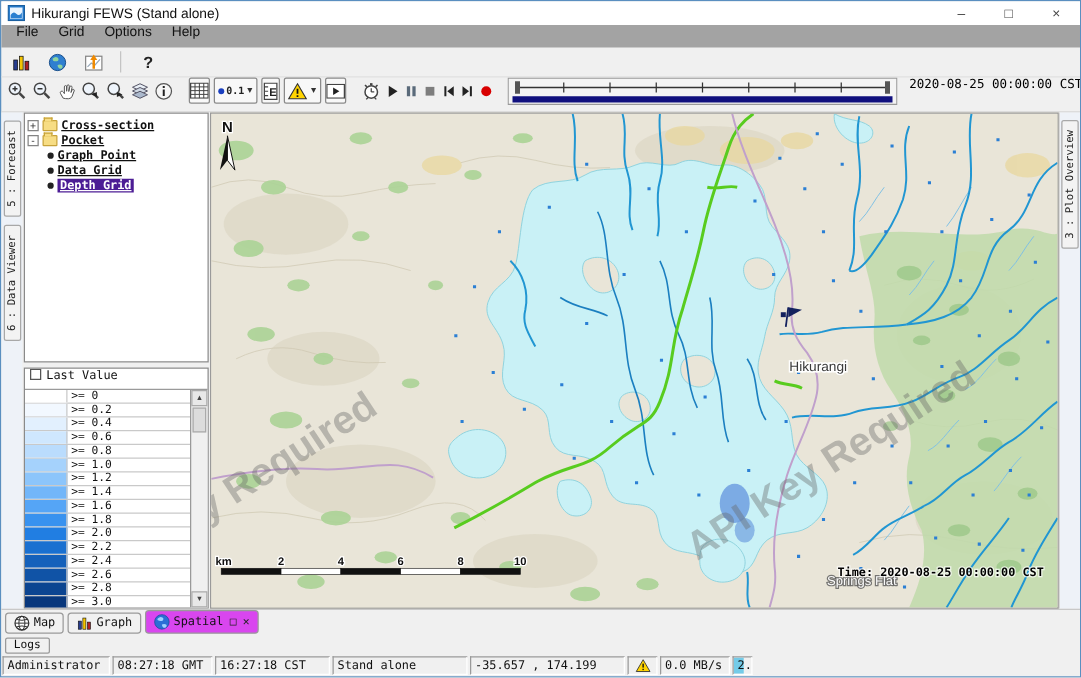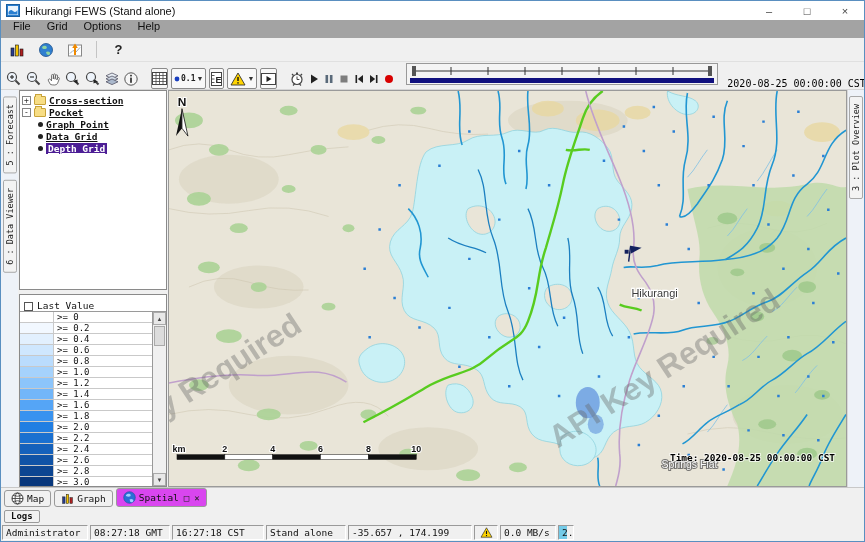--- a/index.html
+++ b/index.html
@@ -14,21 +14,21 @@
   .win-controls { margin-left:auto; display:flex; height:100%; }
   .win-btn { width:38px; display:flex; align-items:center; justify-content:center; font-size:11px; color:#444; }
   .app-icon { width:14px; height:13px; }
 
   
   .menubar { height:18px; background:#a3a3a3; display:flex; padding-left:4px; flex:0 0 auto; }
   .menu-item { font-size:11px; color:#111; padding:0 8px; }
 
   
   .toolbar1 { height:23px; display:flex; align-items:center; padding-left:5px; gap:8px; flex:0 0 auto; }
-  .toolbar2 { height:29px; display:flex; align-items:flex-end; padding:0 4px; gap:3px; border-top:1px solid #e0e0e0; border-bottom:1px solid #d5d5d5; flex:0 0 auto; }
+  .toolbar2 { height:29px; display:flex; align-items:flex-start; padding:0 4px; gap:3px; border-top:1px solid #e0e0e0; border-bottom:1px solid #d5d5d5; flex:0 0 auto; }
   .tbtn { width:21px; height:21px; display:flex; align-items:center; justify-content:center; }
   .tbtn.bordered { border:1px solid #8a8a8a; background:#f8f8f8; border-radius:2px; }
   .tbtn.wide { width:auto; padding:0 2px; gap:1px; }
   .tsep { width:1px; height:17px; background:#c4c4c4; margin:0 3px; }
   .ddarrow { font-size:7px; color:#333; }
   .dot-lbl { font-size:8px; font-weight:bold; color:#222; font-family:"DejaVu Sans Mono", monospace; }
   .help-q { font-size:13px; font-weight:bold; color:#222; }
   .timeline-box { margin-left:8px; }
   .timeline-date { font-family:"DejaVu Sans Mono", monospace; font-size:10px; color:#000; margin-left:6px; white-space:nowrap; }
 
@@ -45,42 +45,42 @@
   .tree-row.child { padding-left:18px; }
   .expander { width:9px; height:9px; border:1px solid #848484; background:#fff; font-size:8px; line-height:7px; text-align:center; color:#333; margin-left:2px; flex:0 0 auto; font-weight:normal; }
   .folder { width:12px; height:9px; background:#f7dd84; border:1px solid #c8a33a; border-radius:1px; position:relative; flex:0 0 auto; }
   .folder:before { content:""; position:absolute; top:-3px; left:0; width:5px; height:2px; background:#f7dd84; border:1px solid #c8a33a; border-bottom:none; }
   .bullet { width:5px; height:5px; border-radius:50%; background:#222; flex:0 0 auto; }
   .tree-label { white-space:nowrap;text-decoration:underline; }
   .tree-label.selected { background:#4c1d95; color:#fff; padding:0 2px; }
   .splitter { height:4px; flex:0 0 auto; }
 
   .legend-box { flex:1; background:#fff; border:1px solid #8a8a8a; display:flex; flex-direction:column; min-height:0; }
-  .legend-header { height:17px; display:flex; align-items:flex-end; gap:4px; padding-left:4px; border-bottom:1px solid #9a9a9a; font-family:"DejaVu Sans Mono", monospace; font-size:9.5px; color:#111; flex:0 0 auto; }
+  .legend-header { height:17px; display:flex; align-items:flex-start; gap:4px; padding-left:4px; border-bottom:1px solid #9a9a9a; font-family:"DejaVu Sans Mono", monospace; font-size:9.5px; color:#111; flex:0 0 auto; }
   .checkbox { width:9px; height:9px; border:1px solid #555; background:#fff; flex:0 0 auto; }
   .legend-body { flex:1; display:flex; min-height:0; }
   .legend-list { flex:1; overflow:hidden; }
   .legend-row { height:11px; display:flex; border-bottom:1px solid #c9c9c9; }
   .legend-swatch { width:34px; border-right:1px solid #c9c9c9; flex:0 0 auto; }
   .legend-label { font-family:"DejaVu Sans Mono", monospace; font-size:9px; color:#111; padding-left:3px; line-height:10px; white-space:nowrap; }
   .legend-scroll { width:14px; border-left:1px solid #999; background:#f0f0f0; display:flex; flex-direction:column; flex:0 0 auto; }
   .scroll-btn { height:13px; border:1px solid #aaa; background:#e8e8e8; font-size:6px; color:#444; display:flex; align-items:center; justify-content:center; flex:0 0 auto; }
   .scroll-btn.bottom { margin-top:auto; }
   .scroll-thumb { height:20px; margin:1px; border:1px solid #aaa; background:#dcdcdc; flex:0 0 auto; }
 
   .map-area { flex:1; position:relative; min-width:0; background:#e9e5d8; border:1px solid #9a9a9a; }
   .map-area svg.mapsvg { position:absolute; inset:0; width:100%; height:100%; }
 
   
   .tabs-row { height:21px; background:#f0f0f0; display:flex; align-items:flex-end; gap:3px; padding-left:3px; border-top:1px solid #c8c8c8; flex:0 0 auto; }
   .btab { height:17px; border:1px solid #9a9a9a; border-radius:3px; background:#f1f1f1; display:flex; align-items:center; gap:3px; padding:0 6px; font-family:"DejaVu Sans Mono", monospace; font-size:9.5px; color:#111; margin-bottom:1px; }
   .btab.active { height:19px; background:#d946ef; }
   .tab-ctl { font-size:9px; font-weight:bold; color:#222; margin-left:2px; }
   .logs-row { height:16px; background:#f0f0f0; display:flex; align-items:center; padding-left:3px; flex:0 0 auto; }
-  .logs-btn { height:13px; border:1px solid #9a9a9a; border-radius:2px; background:#f1f1f1; font-family:"DejaVu Sans Mono", monospace; font-size:9px; color:#111; display:flex; align-items:center; padding:0 6px;font-weight:bold; }
+  .logs-btn { height:13px; border:1px solid #9a9a9a; border-radius:2px; background:#f1f1f1; font-family:"DejaVu Sans Mono", monospace; font-size:9px; color:#111; display:flex; align-items:center; padding:0 6px; }
 
   .statusbar { height:17px; display:flex; gap:2px; padding:1px 1px; background:#f0f0f0; flex:0 0 auto; }
   .scell { border:1px solid; border-color:#9a9a9a #ffffff #ffffff #9a9a9a; background:#f0f0f0; font-family:"DejaVu Sans Mono", monospace;
            font-size:9.5px; color:#111; display:flex; align-items:center; padding:0 3px; white-space:nowrap; overflow:hidden; flex:0 0 auto; position:relative; }
   .scell.grow { flex:1 1 auto; }
   .mem-fill { position:absolute; left:0; top:0; bottom:0; width:55%; background:#74cbe8; }
   .mem-text { position:relative; }
 </style>
 </head>
 <body>
@@ -624,21 +624,21 @@
   </div>
 
   <div class="logs-row">
     <div class="logs-btn">Logs</div>
   </div>
 
   <div class="statusbar">
     <div class="scell" style="width:86px">Administrator</div>
     <div class="scell" style="width:80px">08:27:18 GMT</div>
     <div class="scell" style="width:92px">16:27:18 CST</div>
-    <div class="scell" style="width:80px">Stand alone</div>
+    <div class="scell" style="width:108px">Stand alone</div>
     <div class="scell" style="width:124px">-35.657 , 174.199</div>
     <div class="scell" style="width:24px; justify-content:center">
       <svg width="13" height="11" viewBox="0 0 16 14">
         <polygon points="8,1 15,13 1,13" fill="#ffd400" stroke="#333" stroke-width="0.9"></polygon>
         <rect x="7.3" y="5" width="1.4" height="4" fill="#111"></rect>
         <rect x="7.3" y="10.2" width="1.4" height="1.4" fill="#111"></rect>
       </svg>
     </div>
     <div class="scell" style="width:56px">0.0 MB/s</div>
     <div class="scell" style="width:16px">

